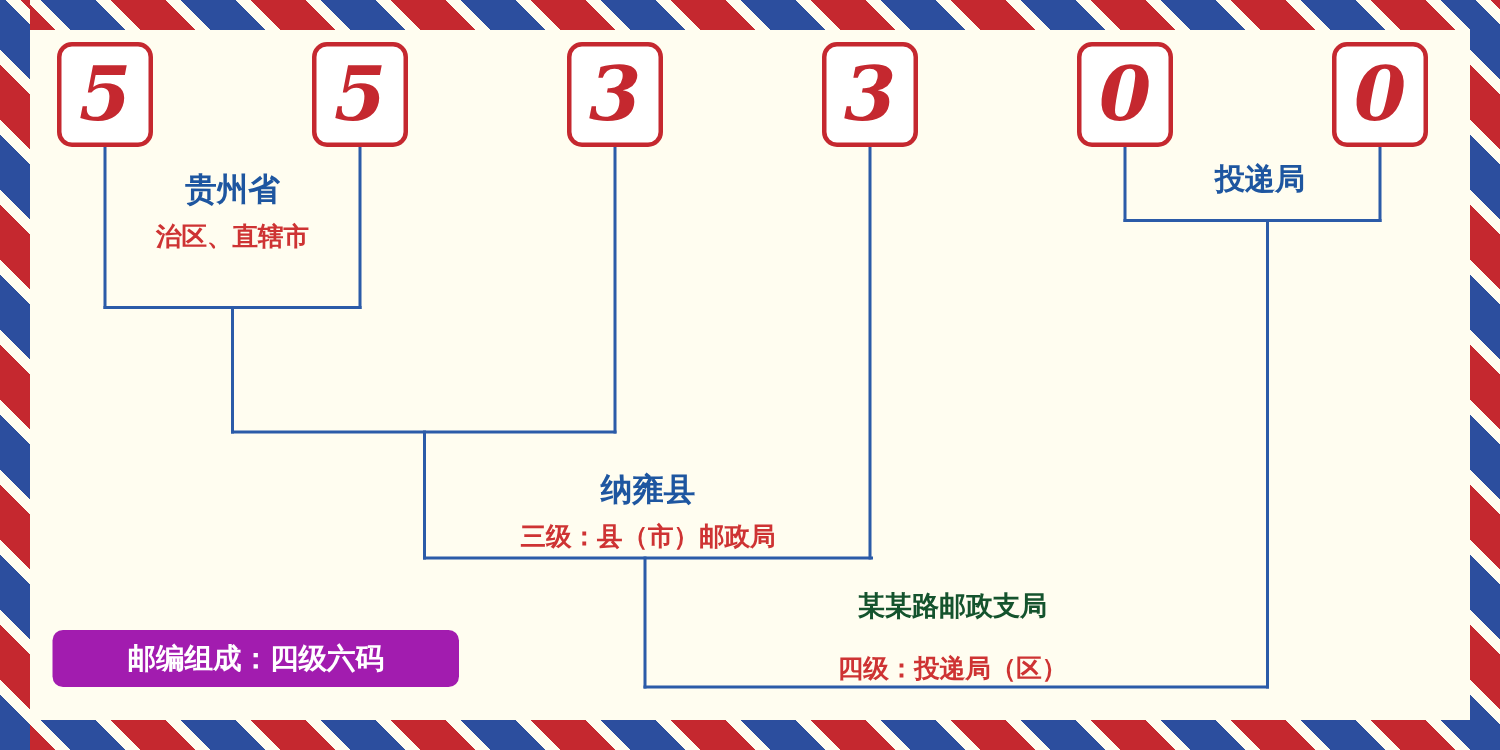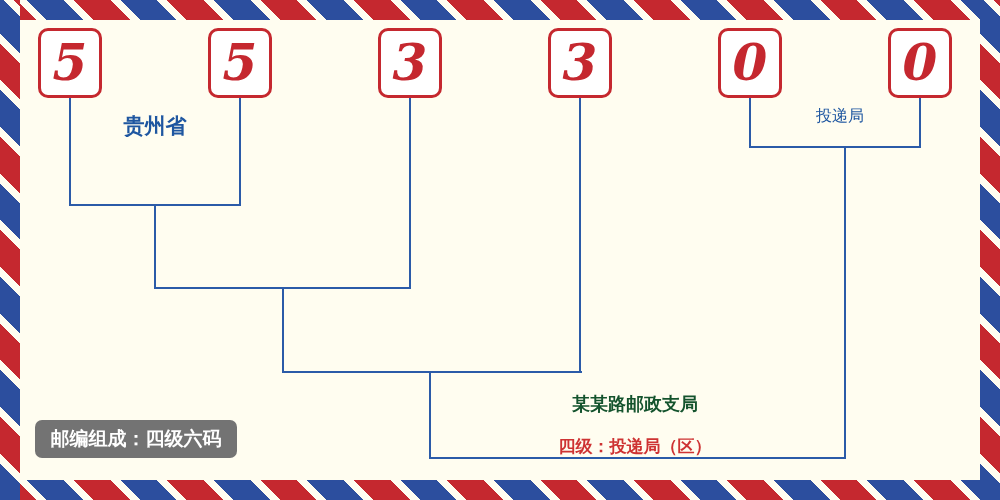--- a/index.html
+++ b/index.html
@@ -46,26 +46,26 @@
 
   
   .vline{position:absolute;width:2px;background:#2B5BA8;z-index:1;}
   .hline{position:absolute;height:2px;background:#2B5BA8;z-index:1;}
 
   
   .label-group{position:absolute;text-align:center;z-index:2;}
   .place-name{font-size:21px;font-weight:700;color:#1E56A0;font-family:Liberation Mono, monospace;}
   .place-name.navy{color:#14532d;font-size:18px;}
   .level-desc{font-size:17px;font-weight:700;color:#CE3333;line-height:1.45;margin-top:6px;}
-  .delivery-name{font-size:16px;font-weight:400;color:#1E56A0;}
+  .delivery-name{font-size:20px;font-weight:700;color:#1E56A0;}
 
   
   .badge{
-    position:absolute;left:35px;top:420px;width:202px;height:38px;
-    background:#737373;border-radius:7px;
+    position:absolute;left:35px;top:420px;width:271px;height:38px;
+    background:#a21caf;border-radius:7px;
     color:#ffffff;font-size:19px;font-weight:700;
     display:flex;align-items:center;justify-content:center;
     z-index:2;
   }
 </style>
 </head>
 <body>
 
 <div class="envelope">
 
@@ -92,30 +92,35 @@
   <div class="digit-box" style="left:888px;">
     <span class="digit">0</span>
   </div>
 
   <div class="vline" style="left:69px;top:98px;height:108px;"></div>
   <div class="hline" style="left:69px;top:204px;width:172px;"></div>
   <div class="vline" style="left:239px;top:98px;height:108px;"></div>
   <div class="label-group" style="left:80px;top:112px;width:150px;">
     <div class="place-name">贵州省</div>
     <div class="level-desc">
+      <div>治区、直辖市</div>
     </div>
   </div>
 
   <div class="vline" style="left:154px;top:204px;height:85px;"></div>
   <div class="hline" style="left:154px;top:287px;width:257px;"></div>
   <div class="vline" style="left:409px;top:98px;height:191px;"></div>
 
   <div class="vline" style="left:282px;top:287px;height:86px;"></div>
   <div class="hline" style="left:282px;top:371px;width:300px;"></div>
   <div class="vline" style="left:579px;top:98px;height:275px;"></div>
+  <div class="label-group" style="left:332px;top:312px;width:200px;">
+    <div class="place-name">纳雍县</div>
+    <div class="level-desc">三级：县（市）邮政局</div>
+  </div>
 
   <div class="vline" style="left:749px;top:98px;height:50px;"></div>
   <div class="hline" style="left:749px;top:146px;width:172px;"></div>
   <div class="vline" style="left:919px;top:98px;height:50px;"></div>
   <div class="label-group" style="left:765px;top:106px;width:150px;">
     <div class="delivery-name">投递局</div>
   </div>
 
   <div class="vline" style="left:429px;top:371px;height:88px;"></div>
   <div class="hline" style="left:429px;top:457px;width:417px;"></div>

